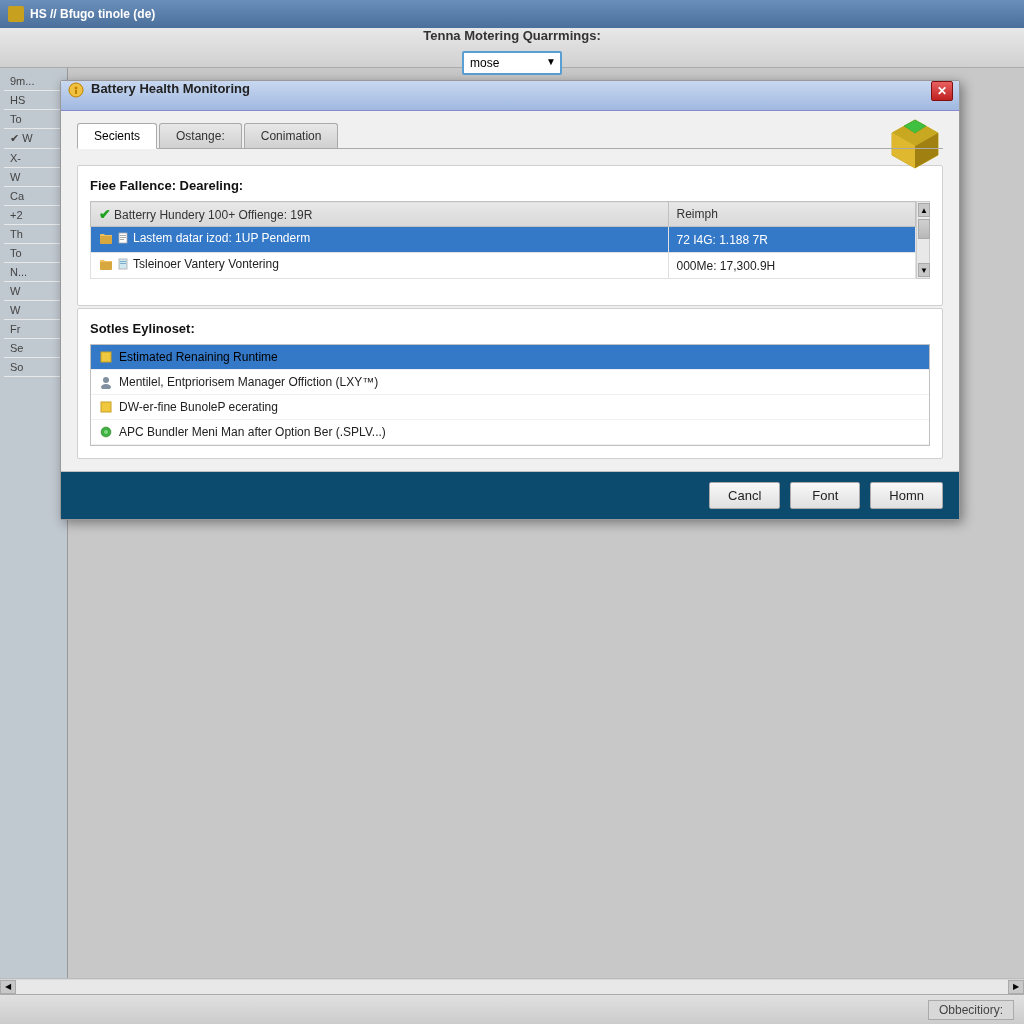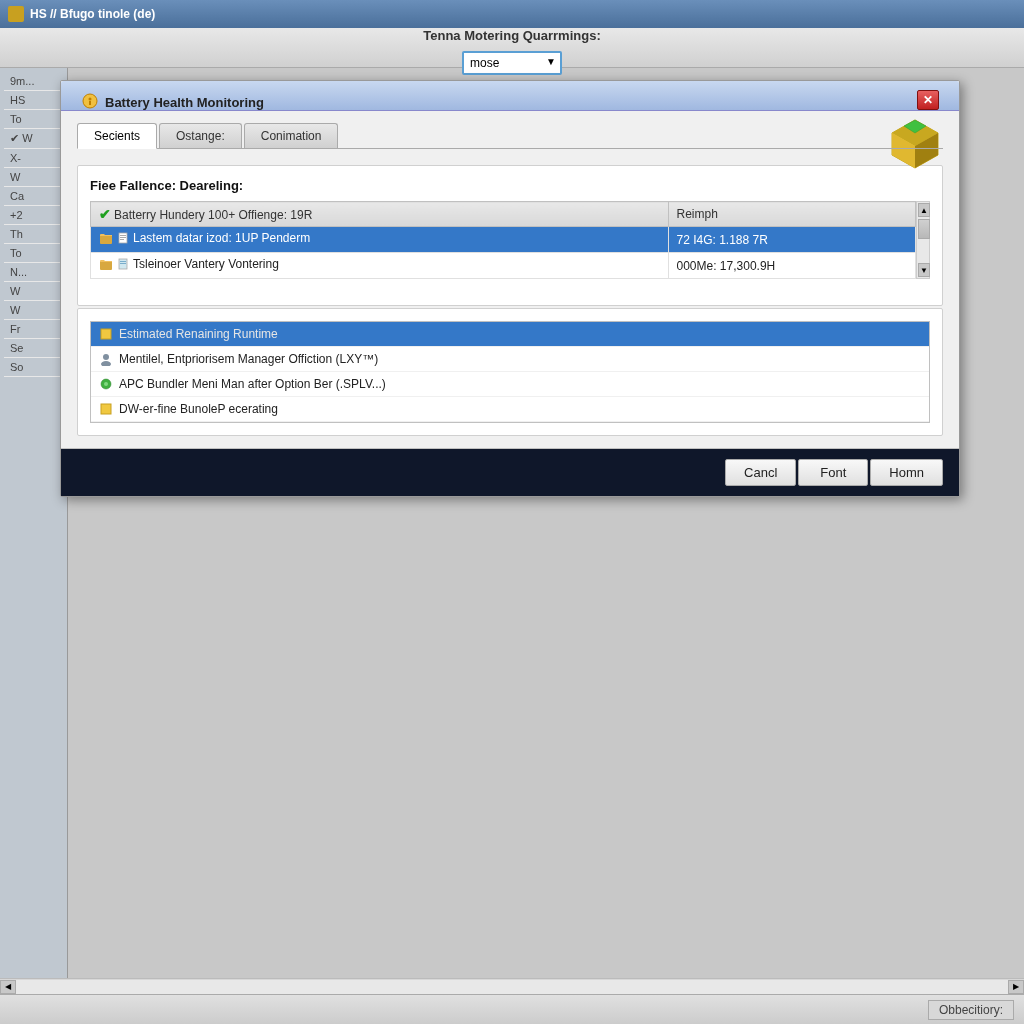--- a/index.html
+++ b/index.html
@@ -101,22 +101,22 @@
       background: white;
       border: 1px solid #999;
       box-shadow: 3px 3px 12px rgba(0,0,0,0.4);
       border-radius: 2px;
     }
 
     .dialog-titlebar {
       background: linear-gradient(to bottom, #c8d8f0, #a0b8e0);
       height: 30px;
       display: flex;
-      align-items: flex-end;
-      padding: 0 20px;
+      align-items: flex-start;
+      padding: 0 6px;
       border-bottom: 1px solid #8888cc;
       border-radius: 2px 2px 0 0;
       position: relative;
     }
 
     .dialog-titlebar-icon {
       width: 18px; height: 18px;
       margin-right: 6px;
       display: flex;
       align-items: center;
@@ -275,42 +275,42 @@
       padding: 5px 8px;
       display: flex;
       align-items: center;
       gap: 6px;
       border-bottom: 1px solid #f0f0f0;
       cursor: pointer;
     }
 
     .list-item-row.selected {
       background: #3478c8;
-      color: #e5e5e5;
+      color: #000000;
     }
 
     .list-item-row.normal {
       background: white;
       color: #222;
     }
 
     .item-icon {
       width: 14px;
       height: 14px;
       flex-shrink: 0;
     }
 
     
     .dialog-footer {
-      background: #0f172a;
+      background: #0c4a6e;
       border-top: 1px solid #c0c0c0;
       padding: 10px 16px;
       display: flex;
       justify-content: flex-end;
-      gap: 2px;
+      gap: 10px;
     }
 
     .footer-btn {
       padding: 5px 18px;
       font-size: 13px;
       background: linear-gradient(to bottom, #f8f8f8, #e0e0e0);
       border: 1px solid #aaa;
       border-radius: 2px;
       cursor: pointer;
       color: #222;
@@ -503,52 +503,53 @@
           <div class="scrollbar-v" style="position:absolute;right:0;top:0;width:14px;height:100%;background:#e8e8e8;border:1px solid #ccc;display:flex;flex-direction:column;">
             <div style="width:12px;height:14px;background:#c8c8c8;border:1px solid #aaa;margin:1px;display:flex;align-items:center;justify-content:center;font-size:8px;">▲</div>
             <div class="scrollbar-thumb"></div>
             <div style="flex:1;"></div>
             <div style="width:12px;height:14px;background:#c8c8c8;border:1px solid #aaa;margin:1px;display:flex;align-items:center;justify-content:center;font-size:8px;">▼</div>
           </div>
         </div>
       </div>
 
       <div style="background:white;padding:12px;border:1px solid #d0d0d0;border-radius:2px;">
+        <div class="section-label">Sotles Eylinoset:</div>
 
         <div class="items-list">
 
           <div class="list-item-row selected">
             <svg width="14" height="14" viewBox="0 0 14 14" class="item-icon">
               <rect x="2" y="2" width="10" height="10" fill="#f0c840" stroke="#c8a020" stroke-width="1"></rect>
             </svg>
             <span>Estimated Renaining Runtime</span>
           </div>
 
           <div class="list-item-row normal">
             <svg width="14" height="14" viewBox="0 0 14 14" class="item-icon">
               <circle cx="7" cy="5" r="3" fill="#8090a0"></circle>
               <ellipse cx="7" cy="12" rx="5" ry="3" fill="#8090a0"></ellipse>
             </svg>
             <span>Mentilel, Entpriorisem Manager Offiction (LXY™)</span>
           </div>
 
           <div class="list-item-row normal">
             <svg width="14" height="14" viewBox="0 0 14 14" class="item-icon">
+              <rect x="2" y="2" width="10" height="10" fill="#f0c840" stroke="#c8a020" stroke-width="1"></rect>
+            </svg>
+            <span>DW-er-fine BunoleP ecerating</span>
+          </div>
+
+          <div class="list-item-row normal">
+            <svg width="14" height="14" viewBox="0 0 14 14" class="item-icon">
               <circle cx="7" cy="7" r="5" fill="#40b040" stroke="#308030" stroke-width="0.5"></circle>
               <circle cx="7" cy="7" r="2" fill="#80d880"></circle>
             </svg>
             <span>APC Bundler Meni Man after Option Ber (.SPLV...)</span>
           </div>
-
-          <div class="list-item-row normal">
-            <svg width="14" height="14" viewBox="0 0 14 14" class="item-icon">
-              <rect x="2" y="2" width="10" height="10" fill="#f0c840" stroke="#c8a020" stroke-width="1"></rect>
-            </svg>
-            <span>DW-er-fine BunoleP ecerating</span>
-          </div>
         </div>
       </div>
 
     </div>
   </div>
 
   <div class="dialog-footer">
     <button class="footer-btn">Cancl</button>
     <button class="footer-btn">Font</button>
     <button class="footer-btn">Homn</button>

